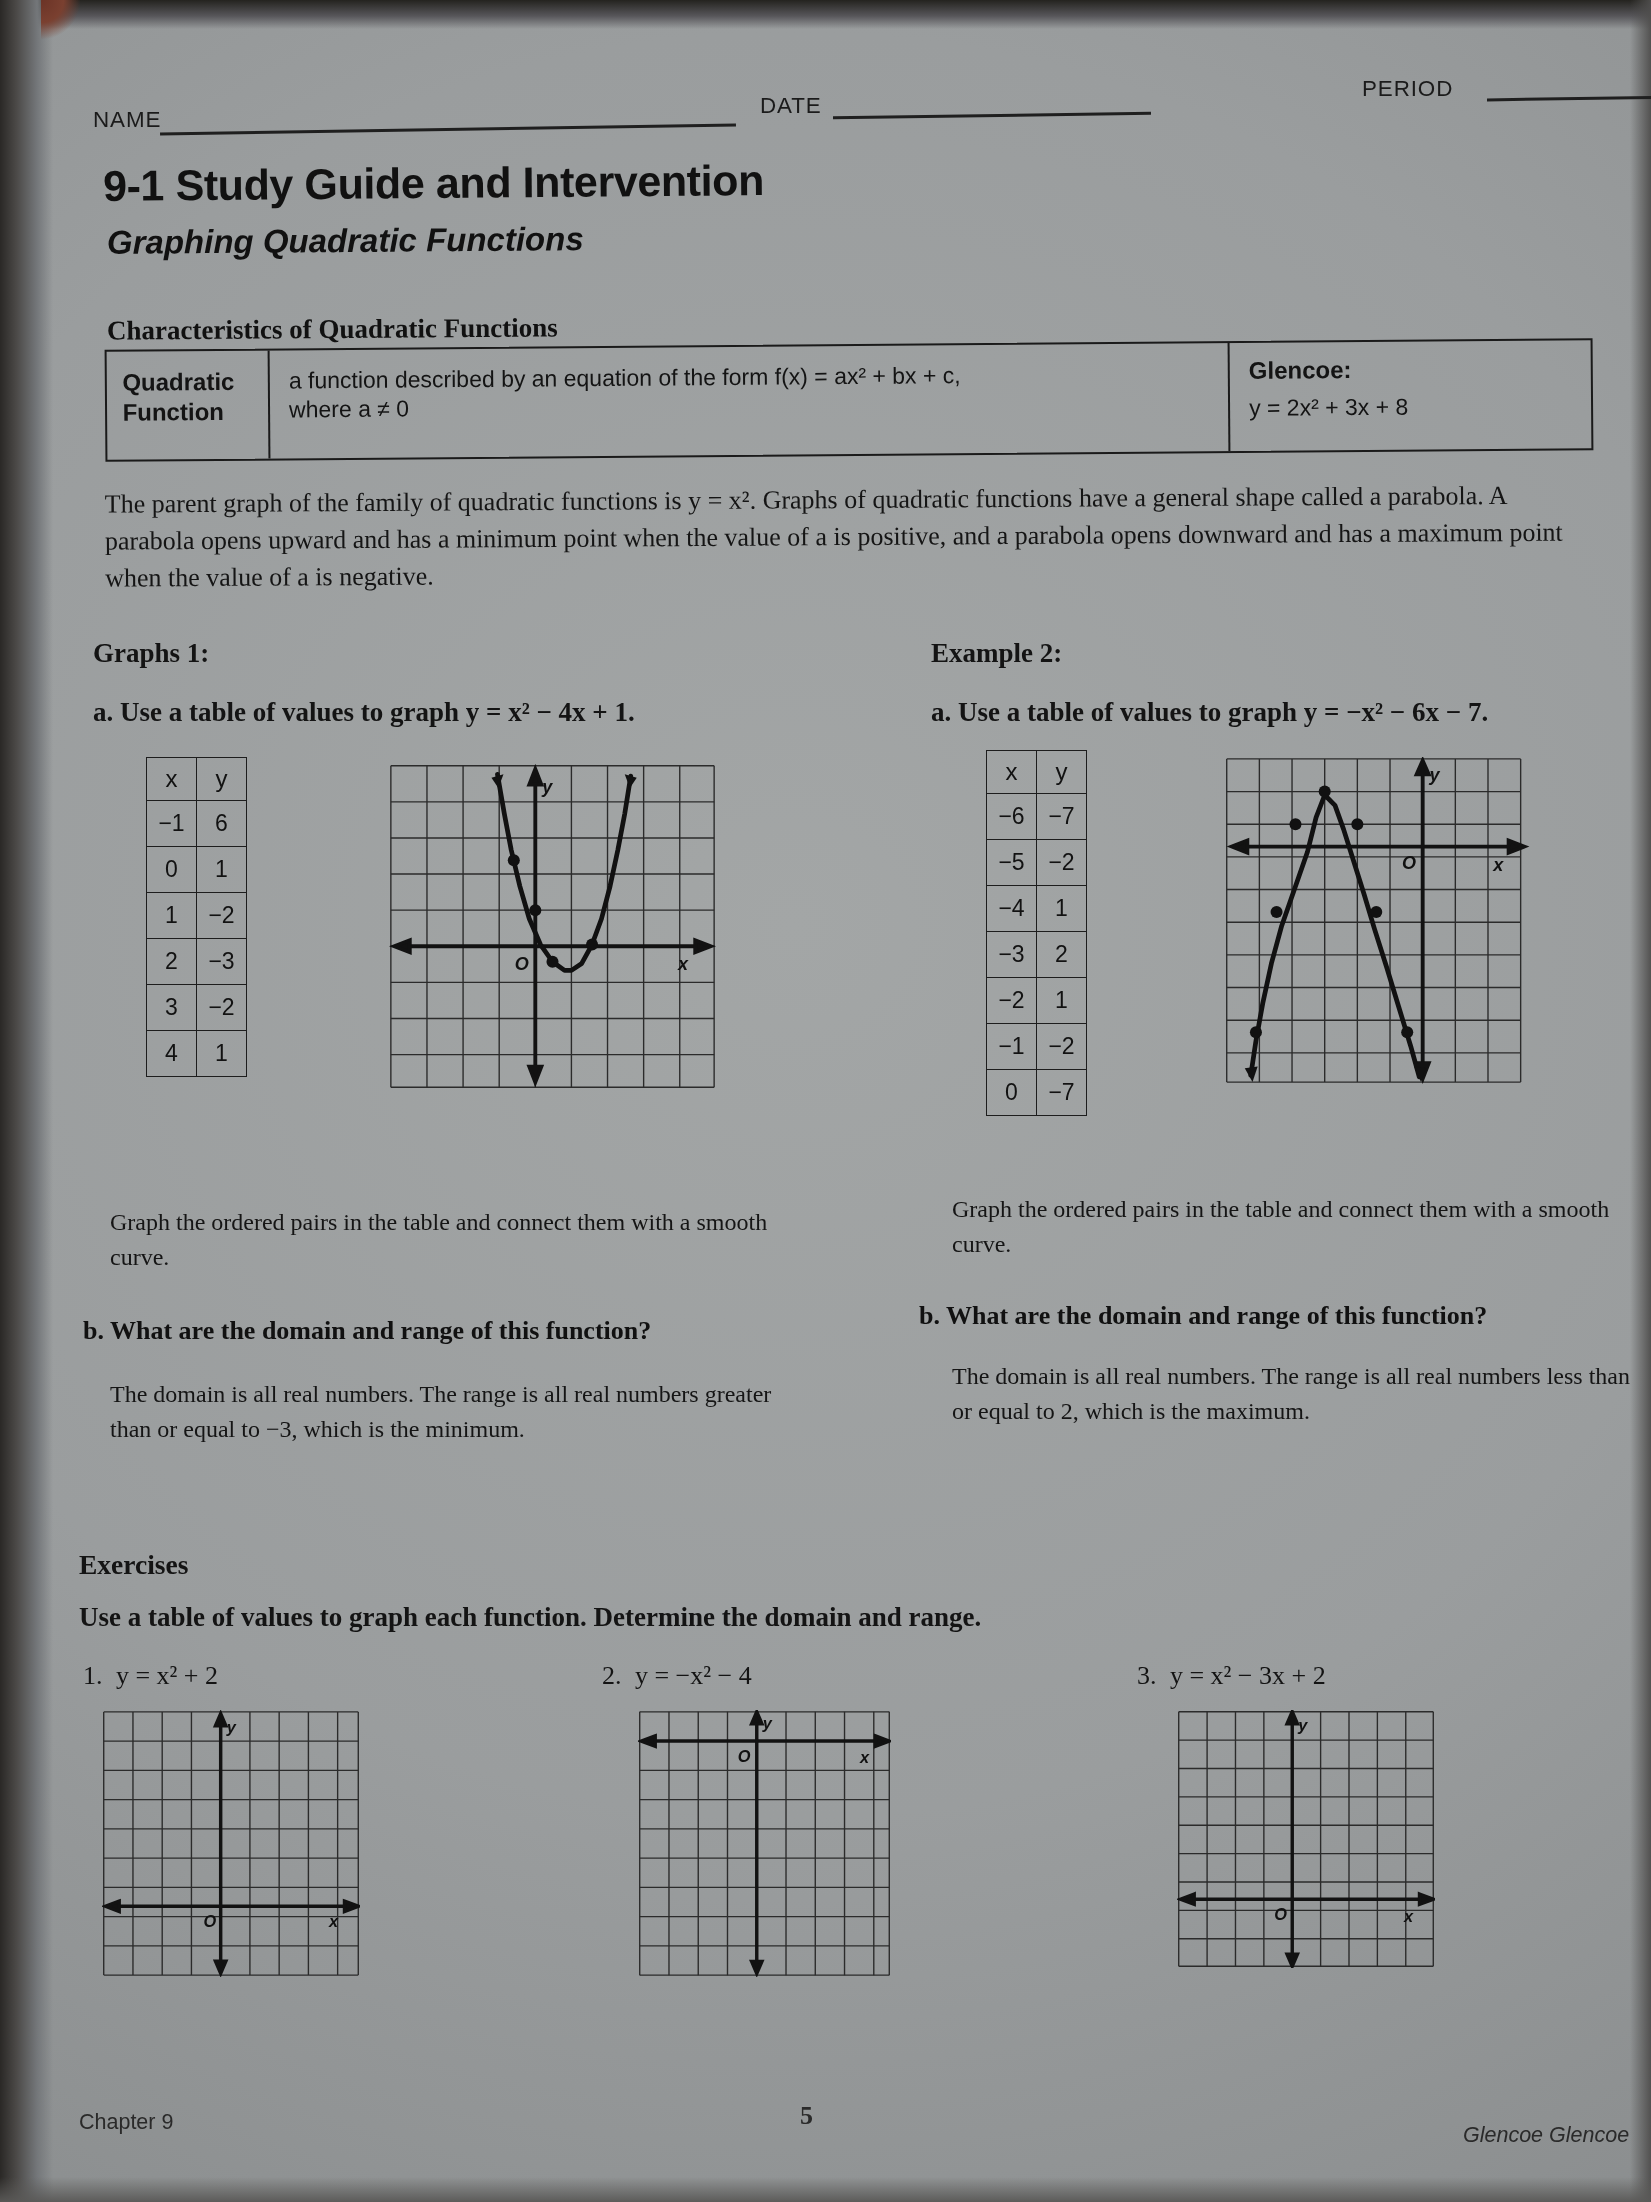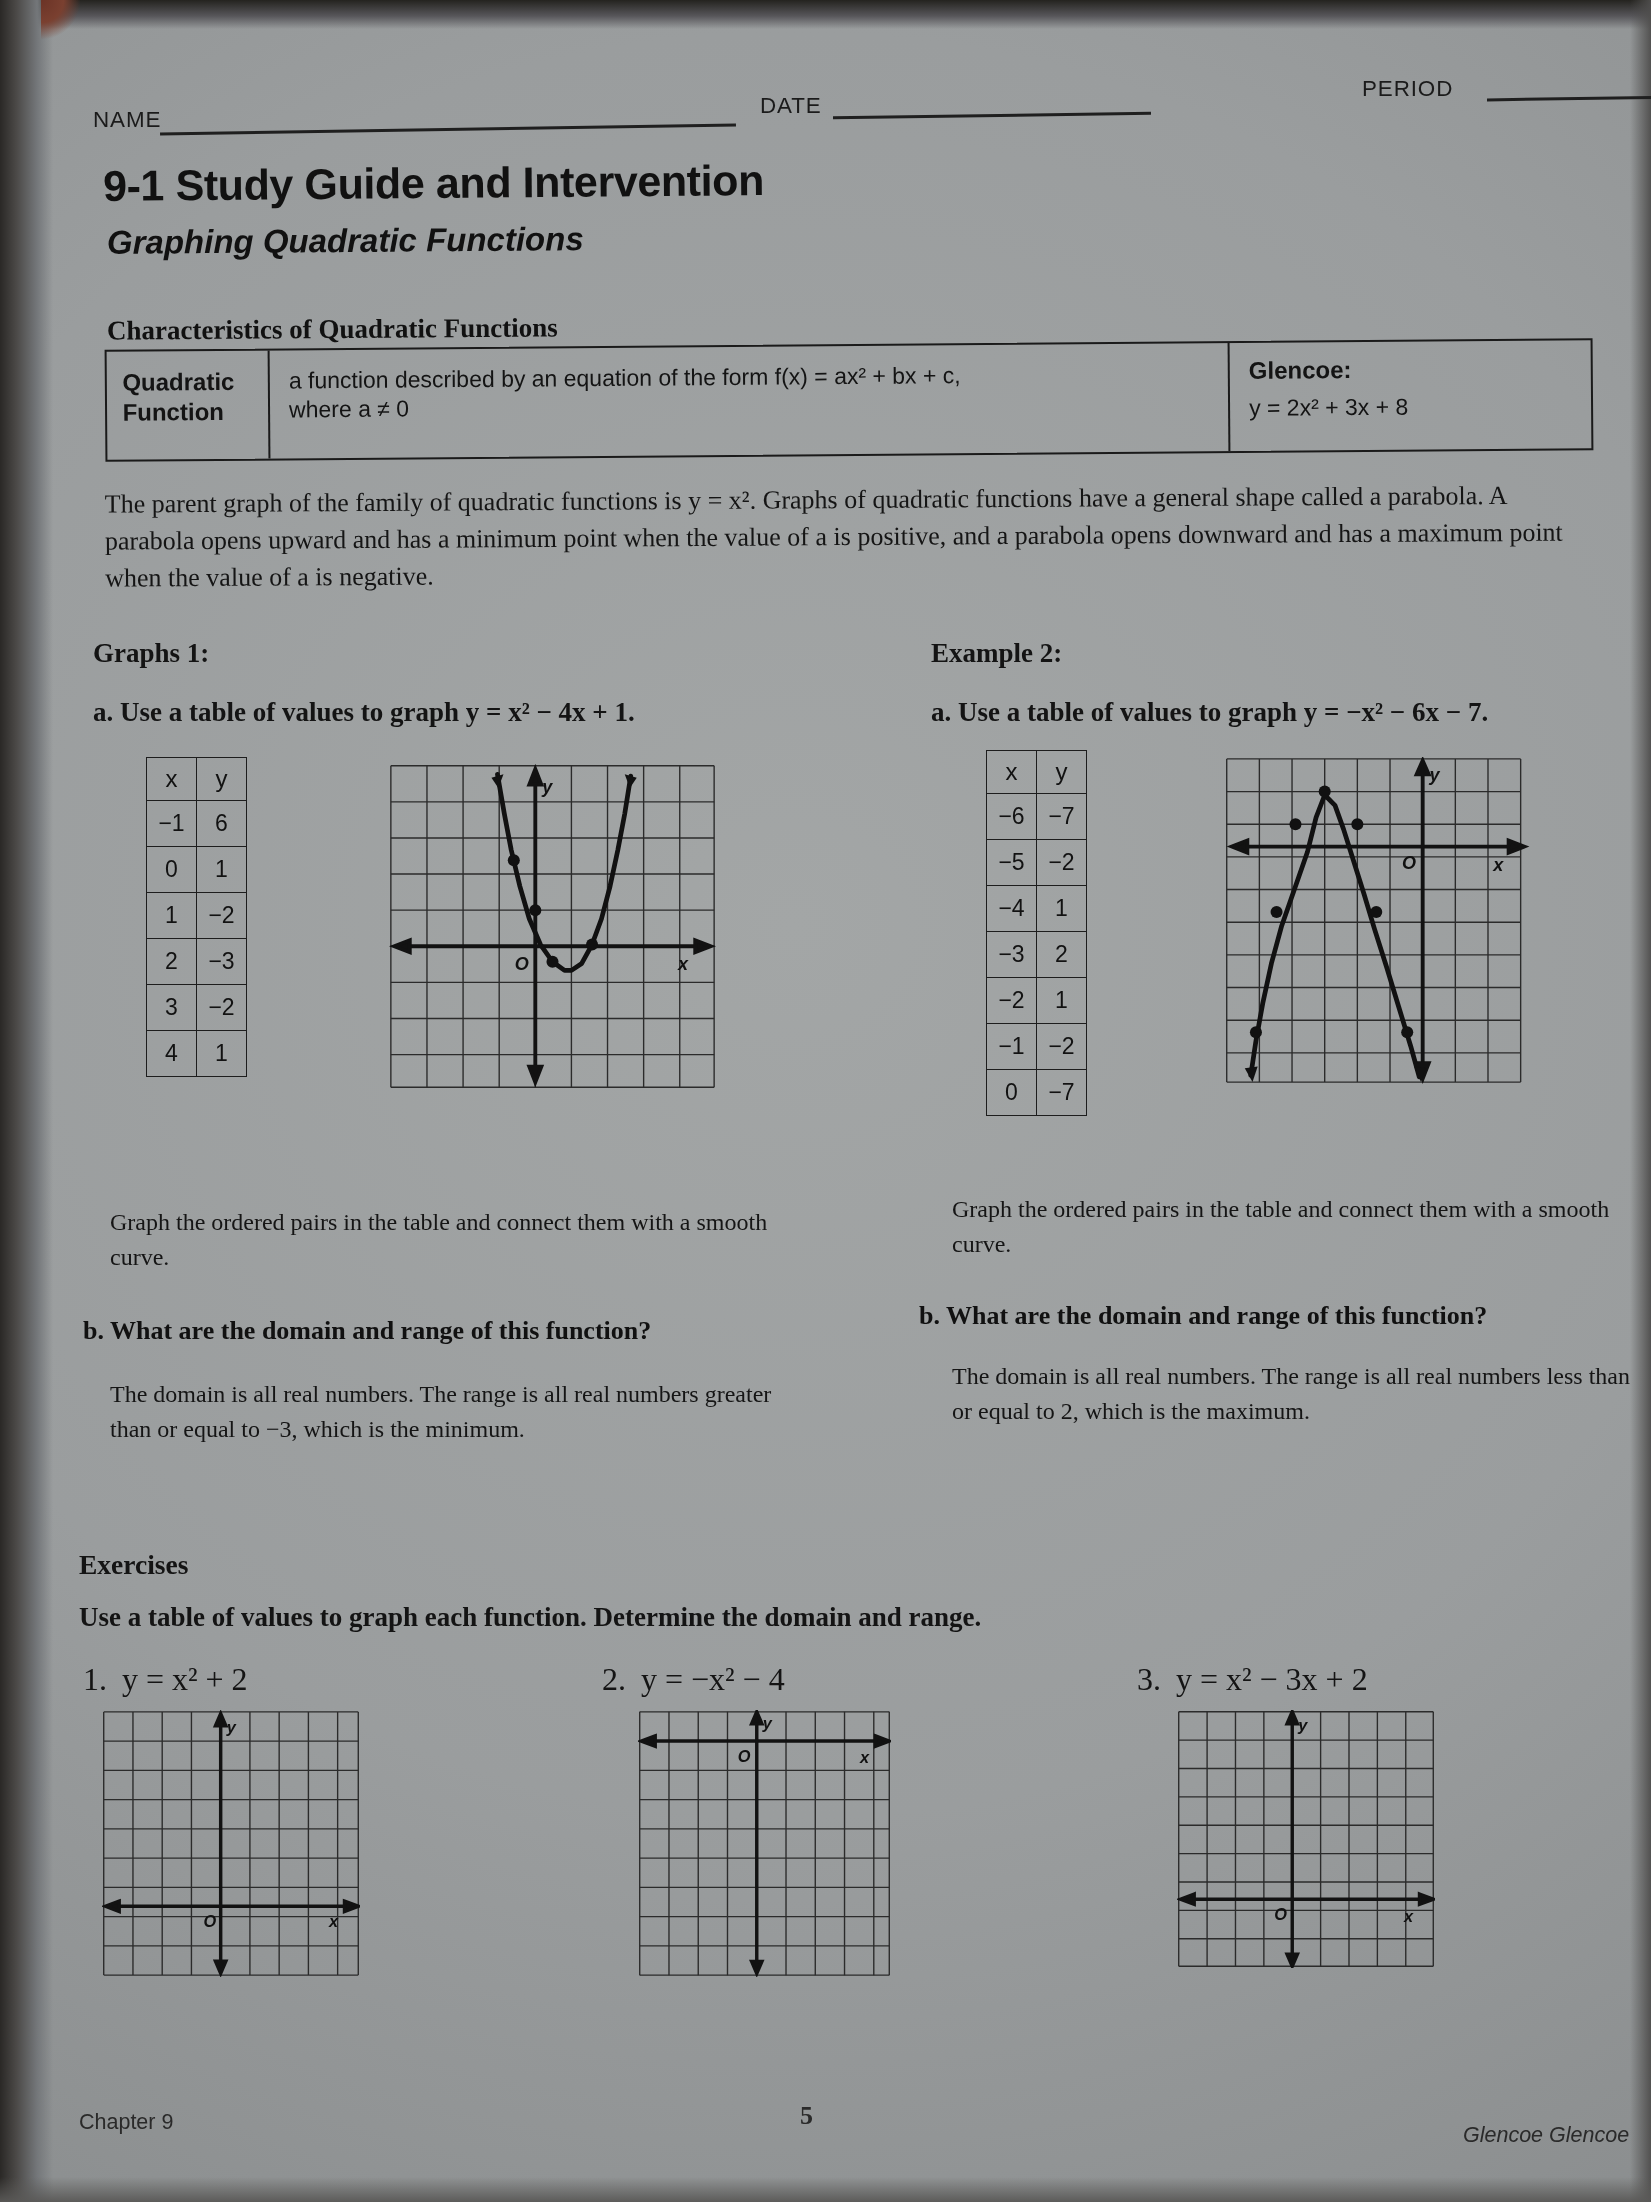--- a/index.html
+++ b/index.html
@@ -101,21 +101,21 @@
 
   
   .btext { position:absolute; font-size:24px; line-height:1.45; color:#151515; }
   .qtext { position:absolute; font-size:26px; font-weight:bold; color:#111; }
 
   
   .exercises-title { position:absolute; left:79px; top:1549px;
                      font-size:27.5px; font-weight:bold; }
   .exercises-sub   { position:absolute; left:79px; top:1602px;
                      font-size:27px; font-weight:bold;font-family:Liberation Serif, serif; }
-  .exnum { position:absolute; font-size:32px; }
+  .exnum { position:absolute; font-size:26px; }
 
   
   .foot { position:absolute; font-family:"Liberation Sans",sans-serif;
           font-size:21.5px; color:#2a2a2a; }
   .foot-page { font-family:"Liberation Serif",serif; font-weight:bold; font-size:26px; }
   .foot-ital { font-style:italic; }
 </style>
 </head>
 <body>
 

